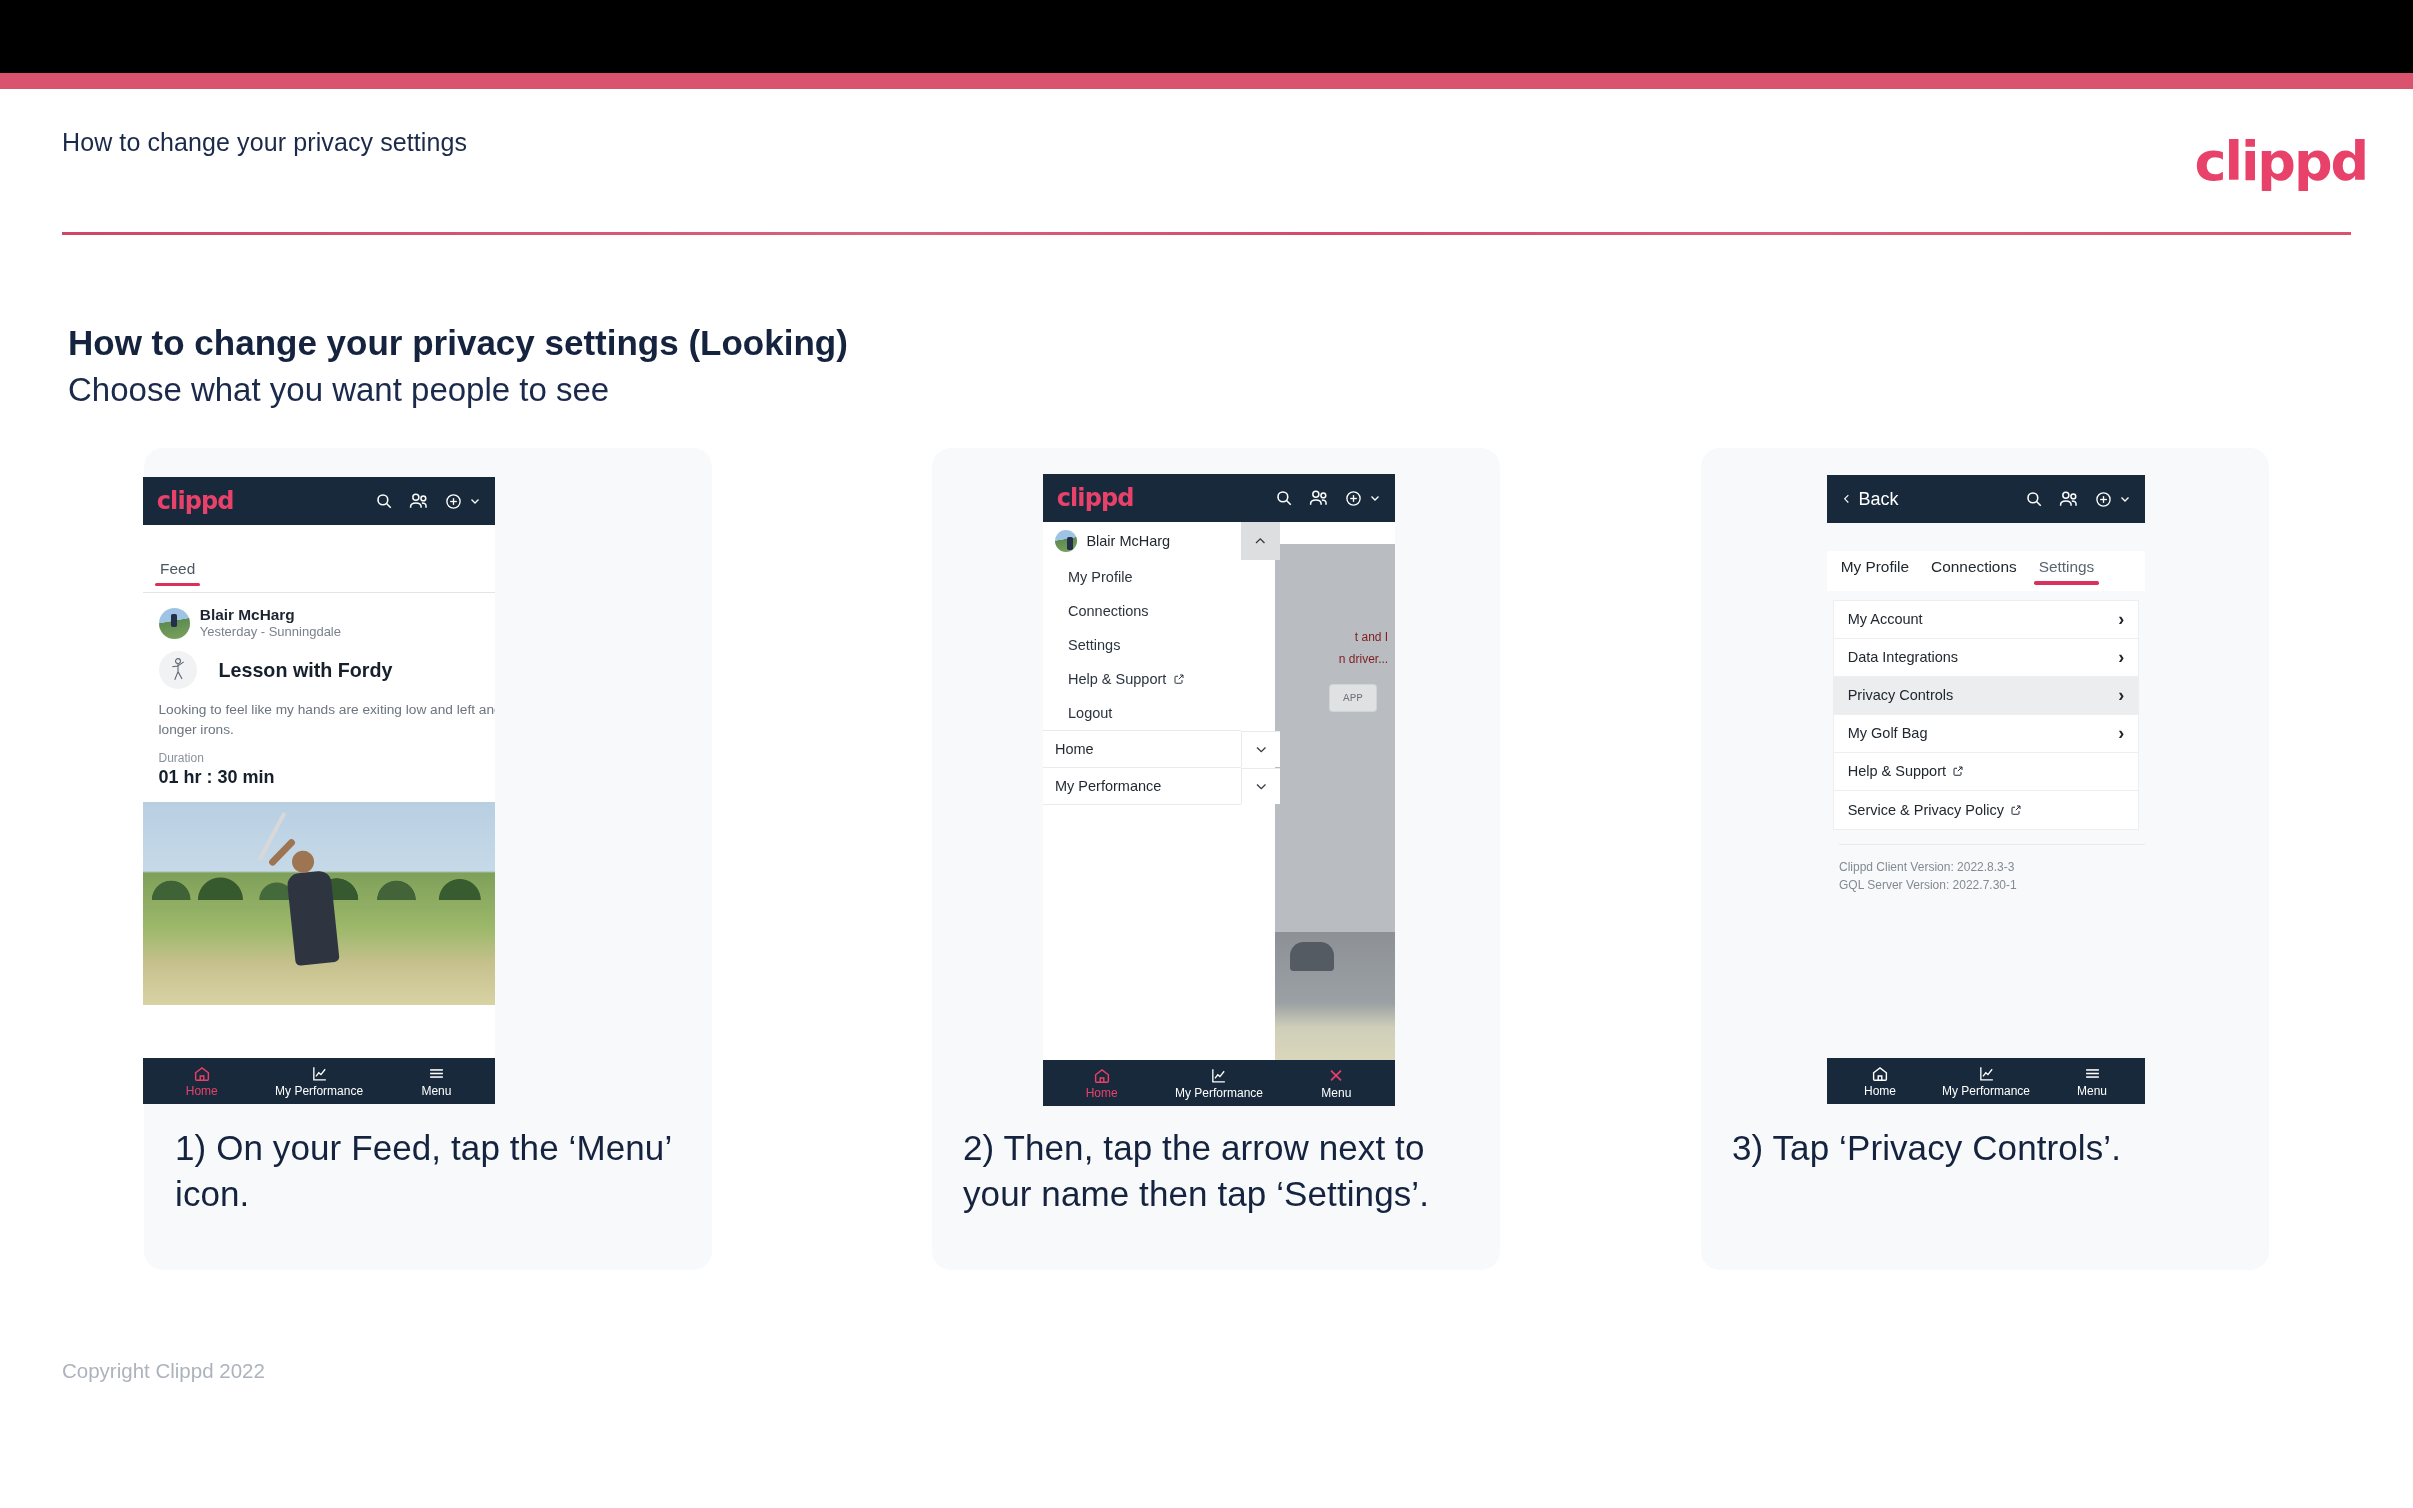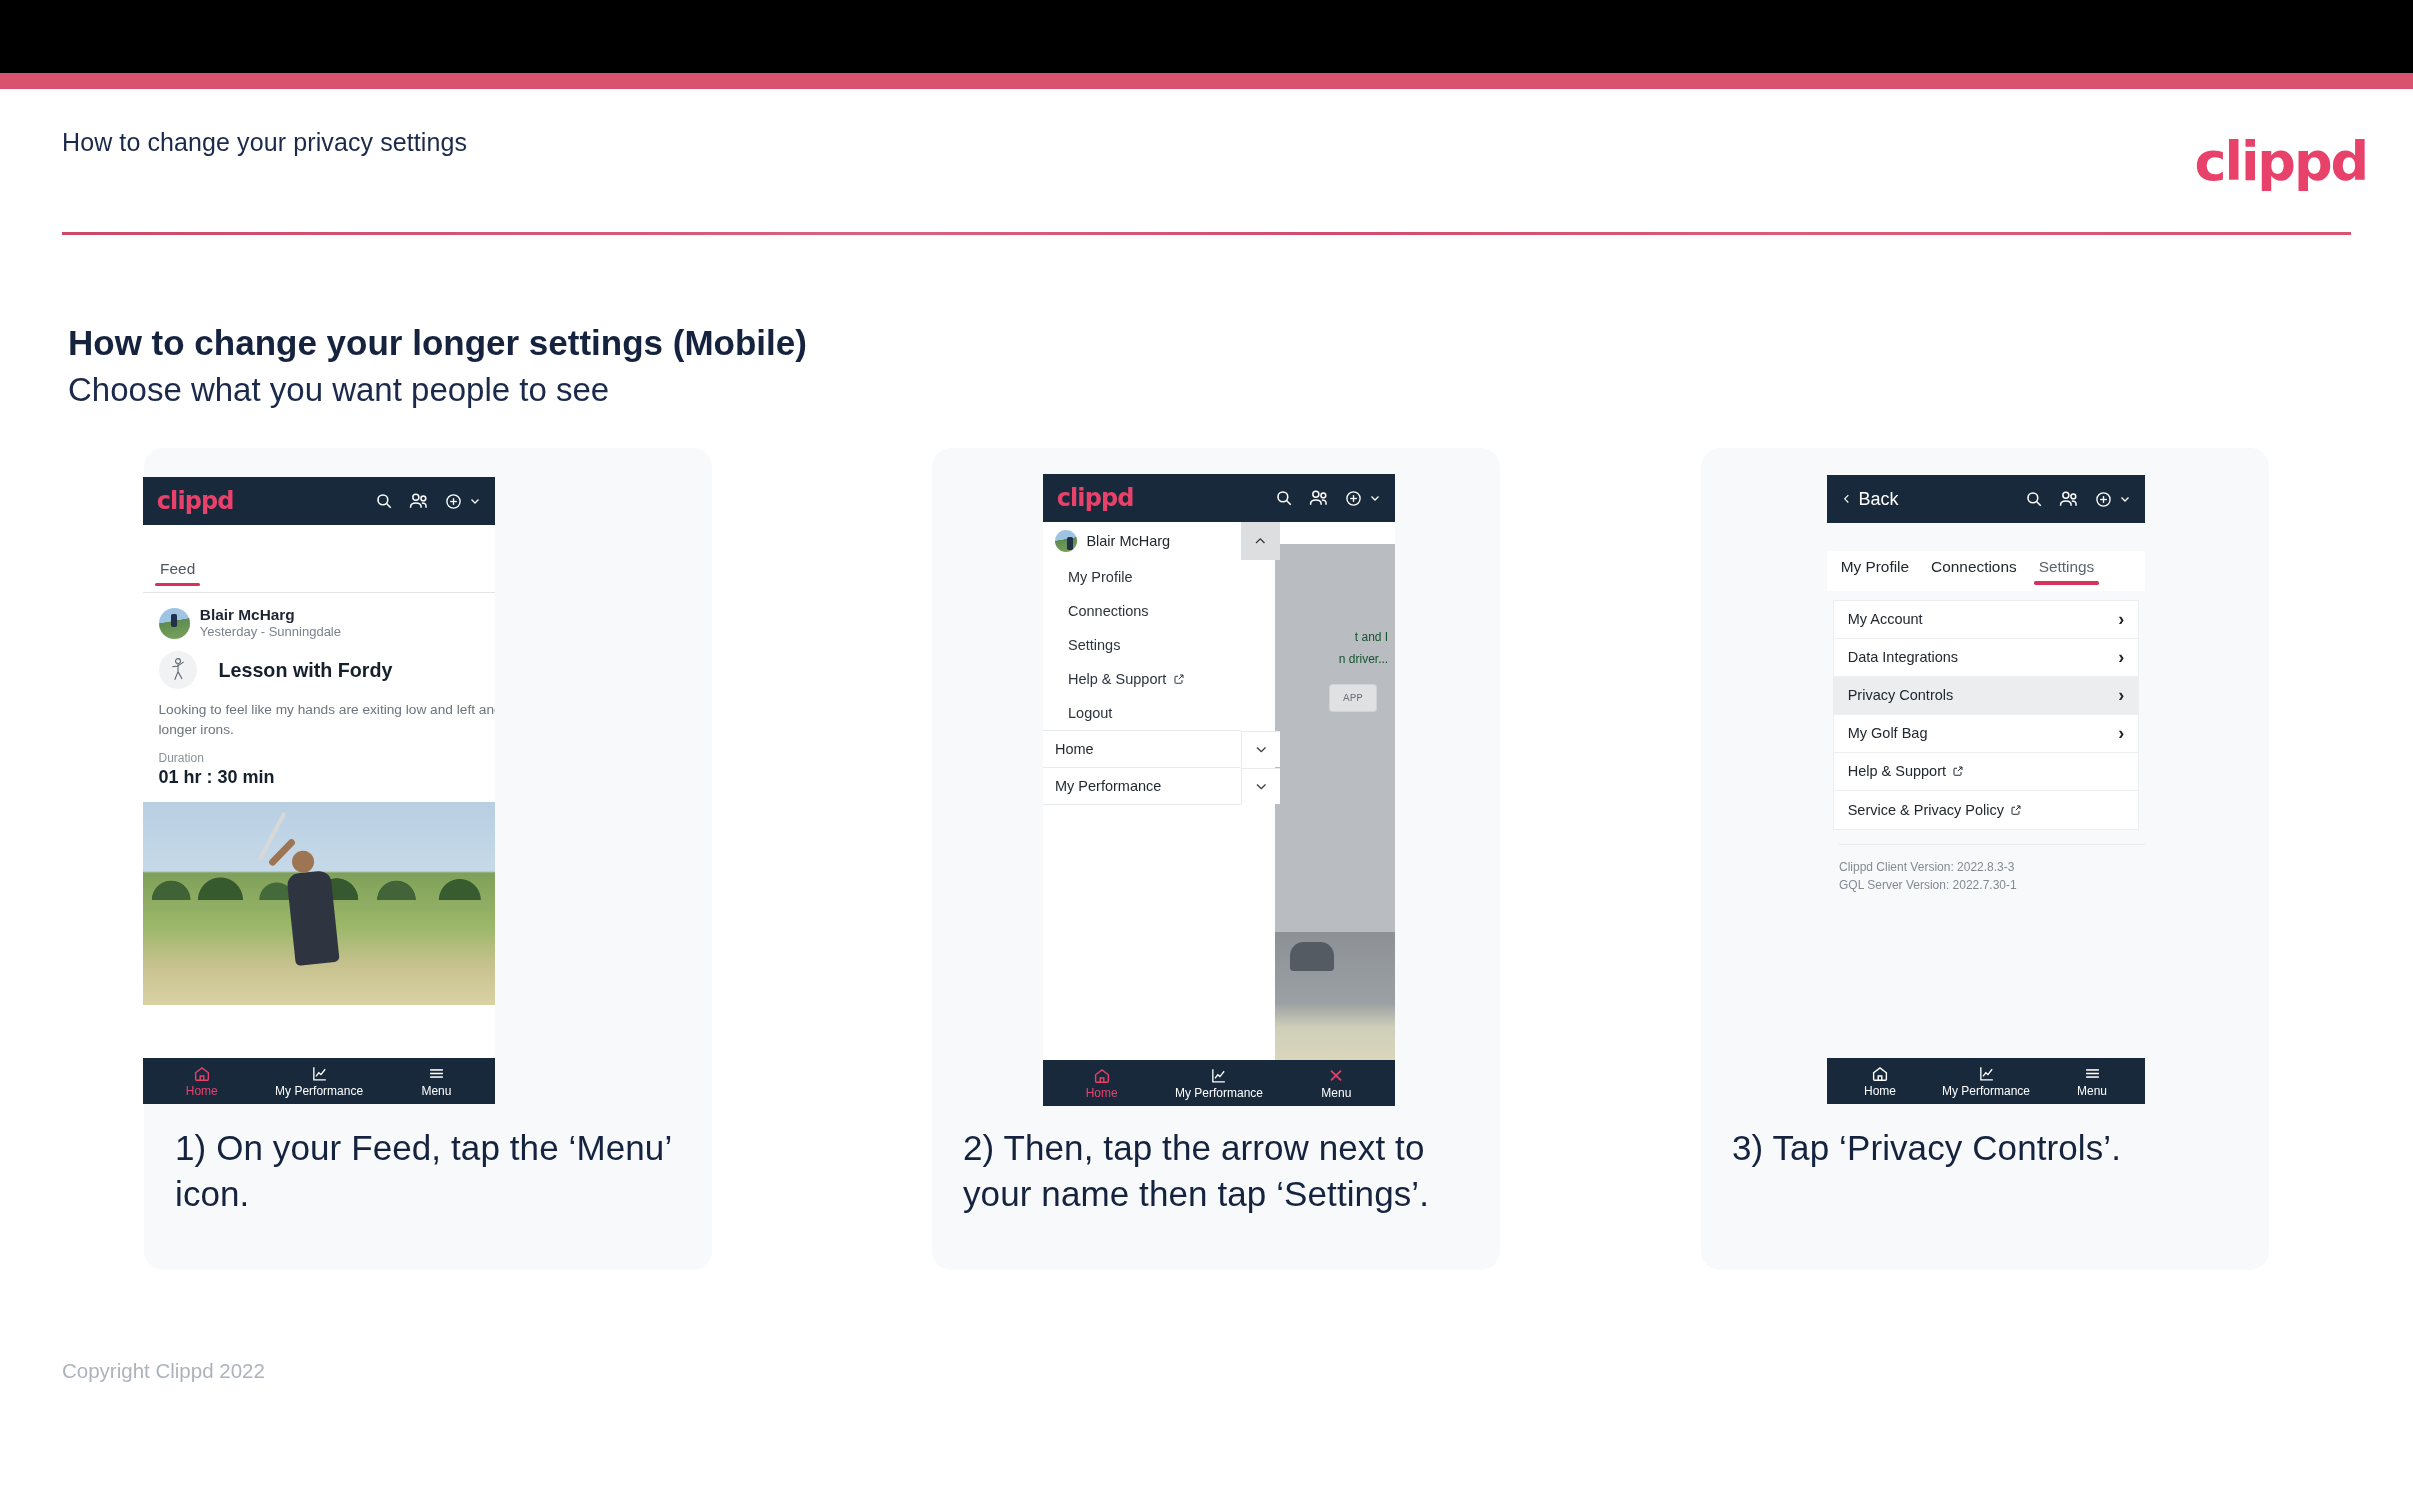--- a/index.html
+++ b/index.html
@@ -167,21 +167,21 @@
   }
   .bn-item .bn-label { font-size:12px; line-height:1; }
   .bn-item.accent { color:#e8416a; }
 
   
   .drawer-wrap { position:relative; background:#fff; }
   .dimmed {
     position:absolute; right:0; top:0; width:120px; bottom:0;
     background:#b9bdc2;
   }
-  .dimmed .d-txt { position:absolute; right:6.8px; font-size:12px; color:#14532d; }
+  .dimmed .d-txt { position:absolute; right:6.8px; font-size:12px; color:#7f1d1d; }
   .dimmed .d-photo{
     position:absolute; left:0; right:0; bottom:0; height:128px;
     background:linear-gradient(180deg,#8d9196 0%, #9aa0a3 55%, #cfcfb9 75%, #d9d6bb 100%);
   }
   .dimmed .d-photo::before{
     content:""; position:absolute; left:15.4px; top:10.3px; width:44px; height:29px;
     background:#555b62; border-radius:13.7px 13.7px 3.4px 3.4px;
   }
   .chip-app{
     position:absolute; right:18px; width:48px; height:28px; border:0.9px solid #cfd4d8;
@@ -233,21 +233,21 @@
 
 <div class="slide">
 
   <div class="top-black"></div>
   <div class="top-pink"></div>
 
   <div class="hdr-title">How to change your privacy settings</div>
   <div class="hdr-logo">clippd</div>
   <div class="hdr-rule"></div>
 
-  <div class="page-title">How to change your longer settings (Mobile)</div>
+  <div class="page-title">How to change your privacy settings (Looking)</div>
   <div class="page-sub">Choose what you want people to see</div>
 
   <div class="card c1">
     <div class="phone" style="left:-1.7px; top:29px; width:352px; height:627px; left:0; margin-left:-0.9px;">
       <div style="position:absolute; left:0; top:0; width:352px;">
       </div>
     </div>
 
     <div style="position:absolute; left:-0.9px; top:29px; width:352px; height:627px; overflow:hidden; background:#fff;">
 

